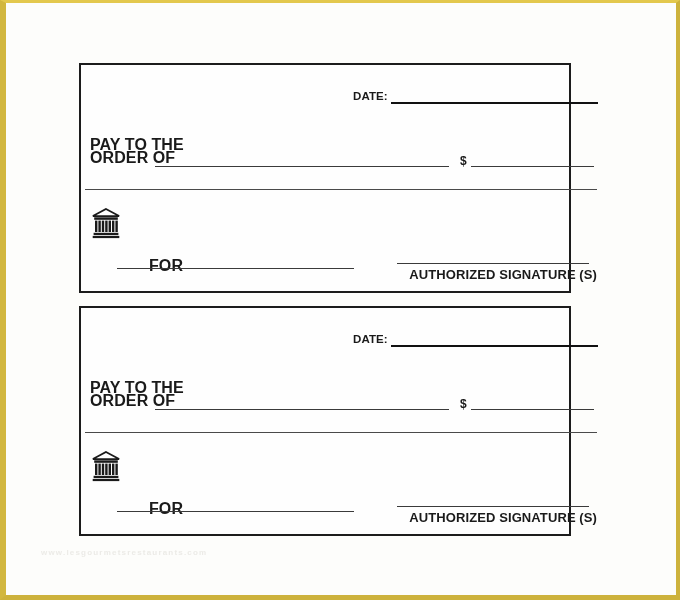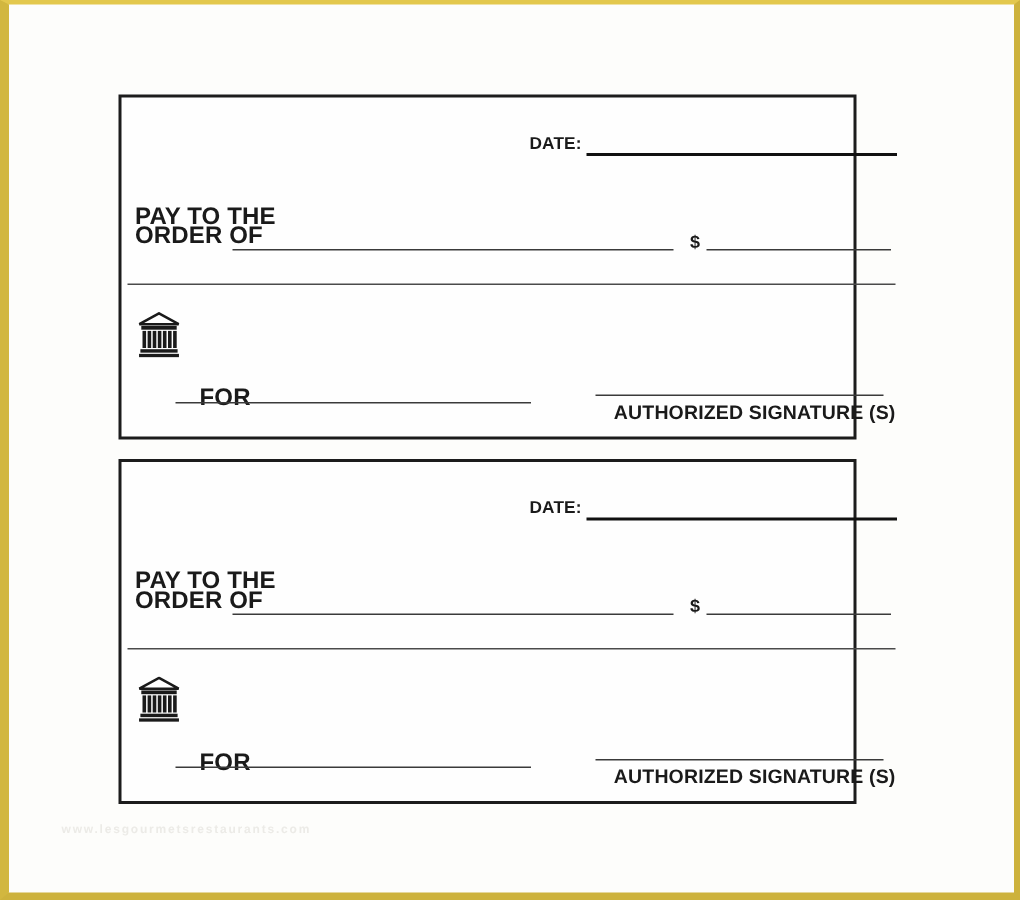--- a/index.html
+++ b/index.html
@@ -46,21 +46,21 @@
   .rule.thick { border-bottom: 2px solid #111; }
 
   .date-label   { left: 272px; top: 25px; font-size: 11.5px; }
   .date-line    { left: 310px; top: 37px; width: 207px; }
   .payee-label  { left: 9px;  top: 73px; line-height: 13px; }
   .payee-line   { left: 74px; top: 101px; width: 294px; }
   .dollar-sign  { left: 379px; top: 89px; font-size: 12px; }
   .amount-line  { left: 390px; top: 101px; width: 123px; }
   .memo-rule    { left: 4px; top: 124px; width: 512px; border-bottom-color: #4a4a4a; }
   .bank-icon    { position: absolute; left: 11px; top: 143px; width: 28px; height: 31px; }
-  .for-label    { left: 8px; top: 192px; padding-left: 44px; }
+  .for-label    { left: 24px; top: 192px; padding-left: 44px; }
   .for-line     { left: 36px; top: 203px; width: 237px; }
   .sig-line     { left: 316px; top: 198px; width: 192px; }
   .sig-label    { left: 308px; top: 202px; width: 208px; text-align: right; font-size: 13px; }
 
   .watermark {
     position: absolute;
     left: 35px;
     top: 545px;
     font-size: 8px;
     font-weight: bold;

